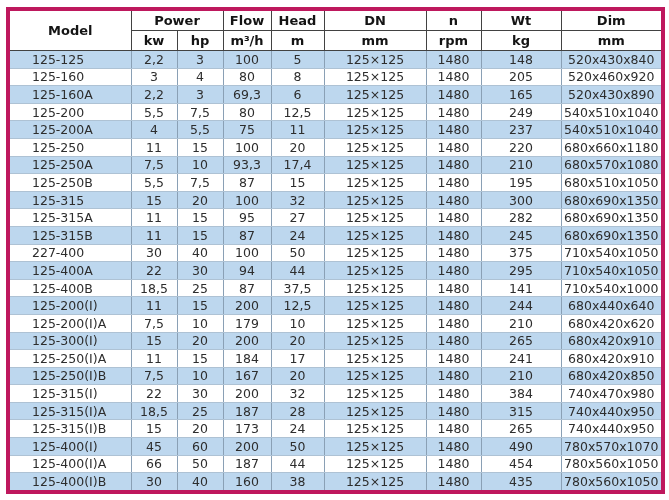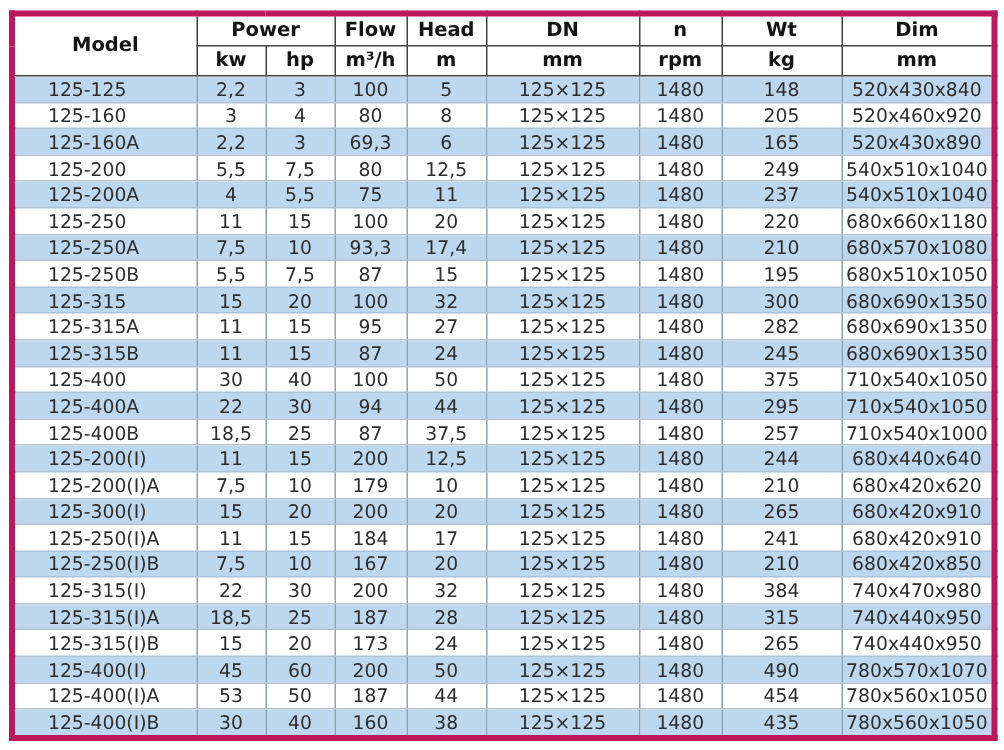--- a/index.html
+++ b/index.html
@@ -200,21 +200,21 @@
           <td>11</td>
           <td>15</td>
           <td>87</td>
           <td>24</td>
           <td>125×125</td>
           <td>1480</td>
           <td>245</td>
           <td>680x690x1350</td>
         </tr>
         <tr>
-          <td class="model">125-400</td>
+          <td class="model">227-400</td>
           <td>30</td>
           <td>40</td>
           <td>100</td>
           <td>50</td>
           <td>125×125</td>
           <td>1480</td>
           <td>375</td>
           <td>710x540x1050</td>
         </tr>
         <tr class="alt">
@@ -229,21 +229,21 @@
           <td>710x540x1050</td>
         </tr>
         <tr>
           <td class="model">125-400B</td>
           <td>18,5</td>
           <td>25</td>
           <td>87</td>
           <td>37,5</td>
           <td>125×125</td>
           <td>1480</td>
-          <td>257</td>
+          <td>141</td>
           <td>710x540x1000</td>
         </tr>
         <tr class="alt">
           <td class="model">125-200(I)</td>
           <td>11</td>
           <td>15</td>
           <td>200</td>
           <td>12,5</td>
           <td>125×125</td>
           <td>1480</td>
@@ -333,21 +333,21 @@
           <td>60</td>
           <td>200</td>
           <td>50</td>
           <td>125×125</td>
           <td>1480</td>
           <td>490</td>
           <td>780x570x1070</td>
         </tr>
         <tr>
           <td class="model">125-400(I)A</td>
-          <td>53</td>
+          <td>66</td>
           <td>50</td>
           <td>187</td>
           <td>44</td>
           <td>125×125</td>
           <td>1480</td>
           <td>454</td>
           <td>780x560x1050</td>
         </tr>
         <tr class="alt">
           <td class="model">125-400(I)B</td>

